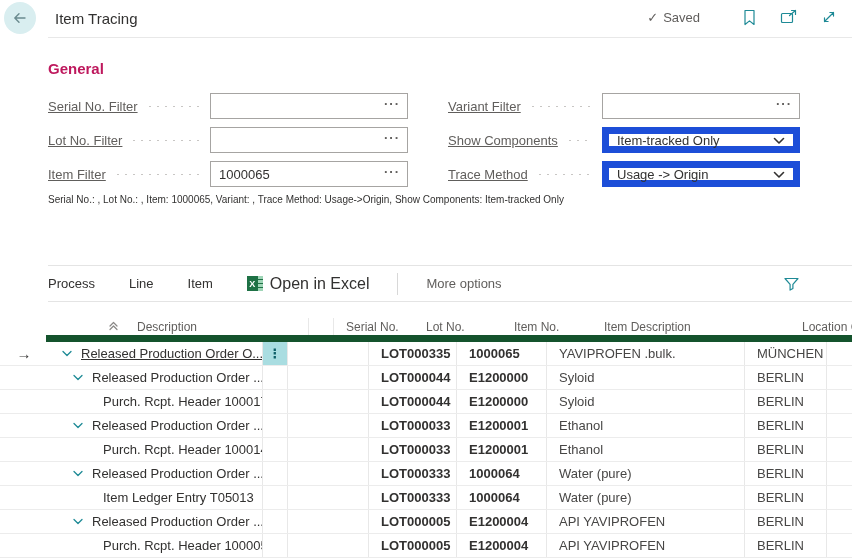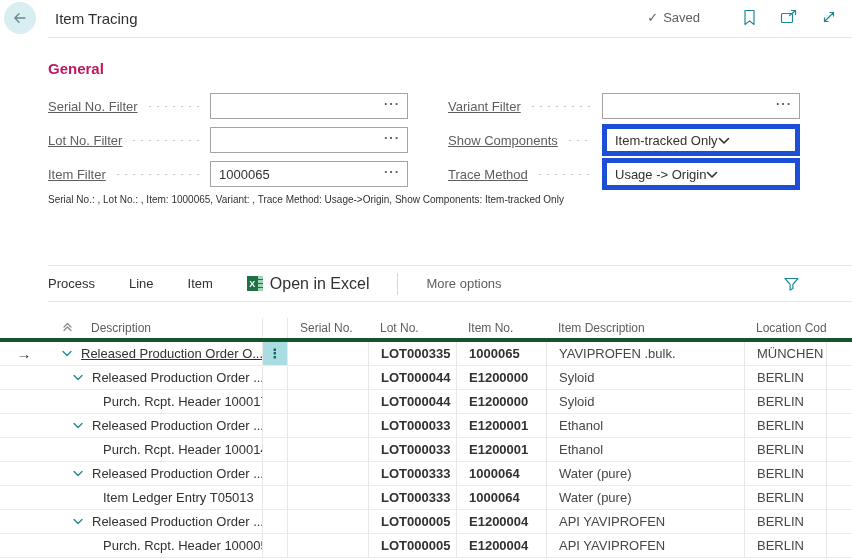--- a/index.html
+++ b/index.html
@@ -25,22 +25,22 @@
   .field-row { display:flex; align-items:center; height:26px; }
   .field-label { font-size:13px; color:#605e5c; white-space:nowrap;text-decoration:underline; }
   .leader { flex:1; height:3px; margin:0 10px 0 8px; align-self:center;
             background-image:radial-gradient(circle,#c8c6c4 1px,transparent 1.1px);
             background-size:8px 3px; background-repeat:repeat-x; background-position:left center; }
   .input-box { width:198px; height:26px; border:1px solid #a6a4a2; background:#fff;
                display:flex; align-items:center; }
   .input-box input { flex:1; min-width:0; border:none; outline:none; font:13px "Liberation Sans","DejaVu Sans",sans-serif;
                      color:#323130; padding:0 4px 0 8px; background:transparent; }
   .assist { padding:0 7px 6px 2px; color:#605e5c; font-size:13px; font-weight:700; letter-spacing:1px; cursor:pointer; }
-  .select-box { width:198px; height:32px; border:5px solid #1d4ed8; background:#fff; display:flex;
-                align-items:center; padding:0 8px; cursor:pointer; }
+  .select-box { width:198px; height:26px; border:7px solid #1d4ed8; background:#fff; display:flex;
+                align-items:center; justify-content:space-between; padding:0 8px; cursor:pointer; }
   .select-value { font-size:13px; color:#323130; white-space:nowrap; }
   .summary { position:absolute; left:48px; top:194px; font-size:10px; color:#323130; white-space:nowrap; }
 
   
   .toolbar { position:absolute; left:48px; right:0; top:240px; height:37px;
              border-top:1px solid #e4e4e4; border-bottom:1px solid #e4e4e4;
              display:flex; align-items:center;margin-top:25px; }
   .tb-item { font-size:13px; color:#323130; margin-right:34px; cursor:pointer; white-space:nowrap; }
   .excel-item { display:flex; align-items:center; gap:7px; margin-right:28px; cursor:pointer; }
   .excel-ic { width:16px; height:15px; display:flex; }
@@ -50,21 +50,21 @@
                      background-image:linear-gradient(#1e7145 1px,transparent 1px);
                      background-size:100% 4px; background-position:0 3px; }
   .tb-divider { width:1px; height:22px; background:#d8d8d8; margin:0 28px 0 0; }
   .more-options { font-size:13px; color:#605e5c; cursor:pointer; }
   .filter-btn { margin-left:auto; margin-right:52px; display:flex; cursor:pointer; }
 
   
   .table { position:absolute; left:0; right:0; top:318px; }
   .trow { display:grid; grid-template-columns:48px 214px 26px 80px 88px 90px 198px 82px 1fr;
           height:24px; align-items:center; }
-  .thead { border-bottom:4px solid #14532d; }
+  .thead { border-bottom:7px solid #14532d;margin-left:46px; }
   .thead .hc { font-size:12px; color:#605e5c; white-space:nowrap; padding-left:12px; overflow:hidden; }
   .thead .hdesc { display:flex; align-items:center; padding-left:13px; }
   .thead .hdesc .hlabel { margin-left:17px; }
   .drow { border-bottom:1px solid #ececec; }
   .c { height:100%; display:flex; align-items:center; overflow:hidden; white-space:nowrap; }
   .gutter { justify-content:center; color:#3b3a39; font-size:15px; }
   .desc { font-size:13px; color:#323130; }
   .desc .chev { flex:0 0 auto; }
   .desc.lvl1 { padding-left:13px; } .desc.lvl1 .dtext { margin-left:8px; }
   .desc.lvl2 { padding-left:24px; } .desc.lvl2 .dtext { margin-left:8px; }

